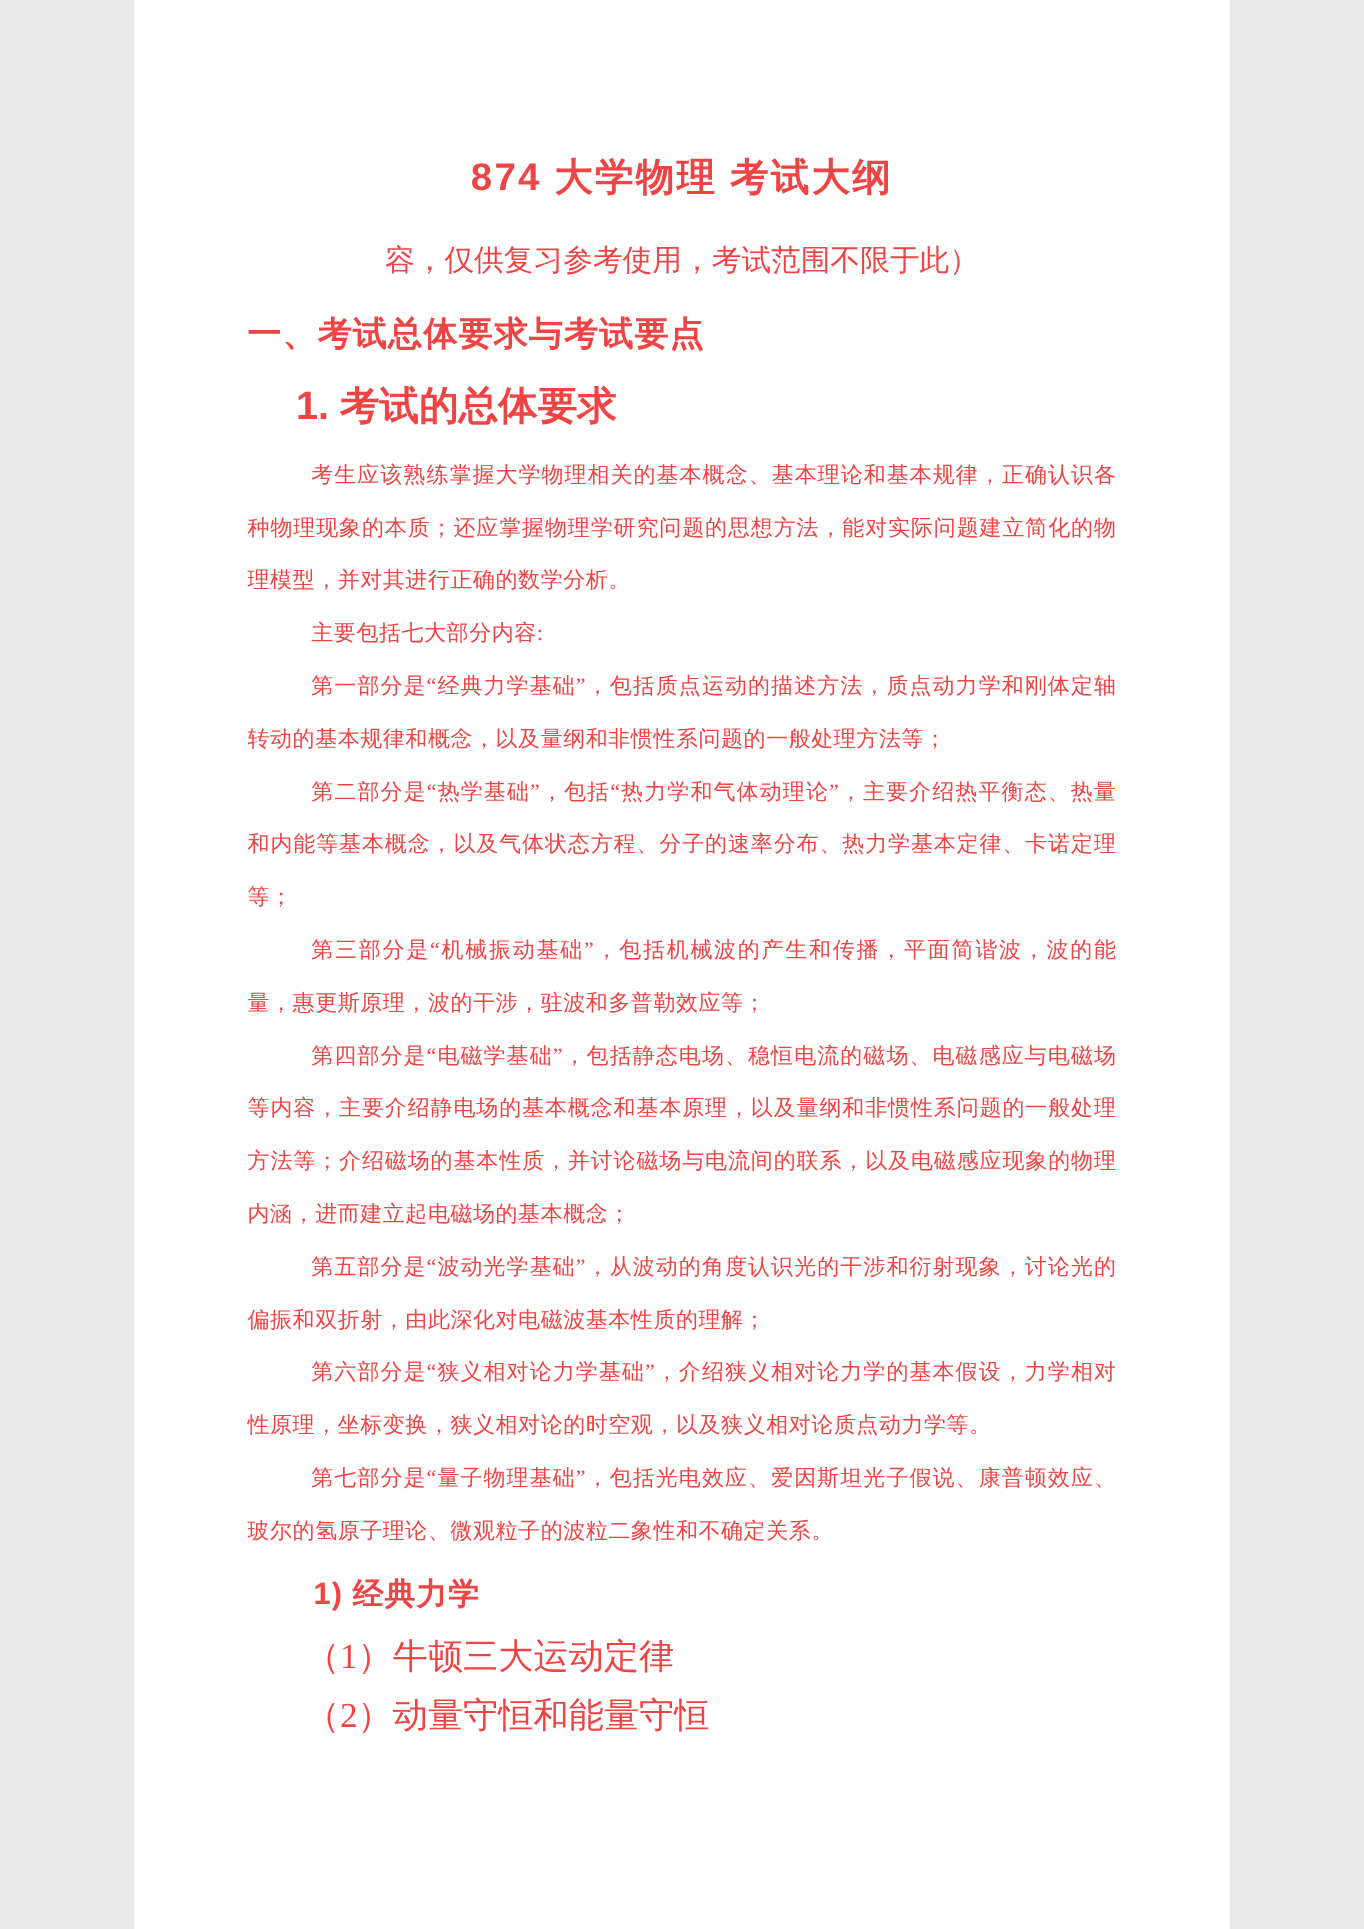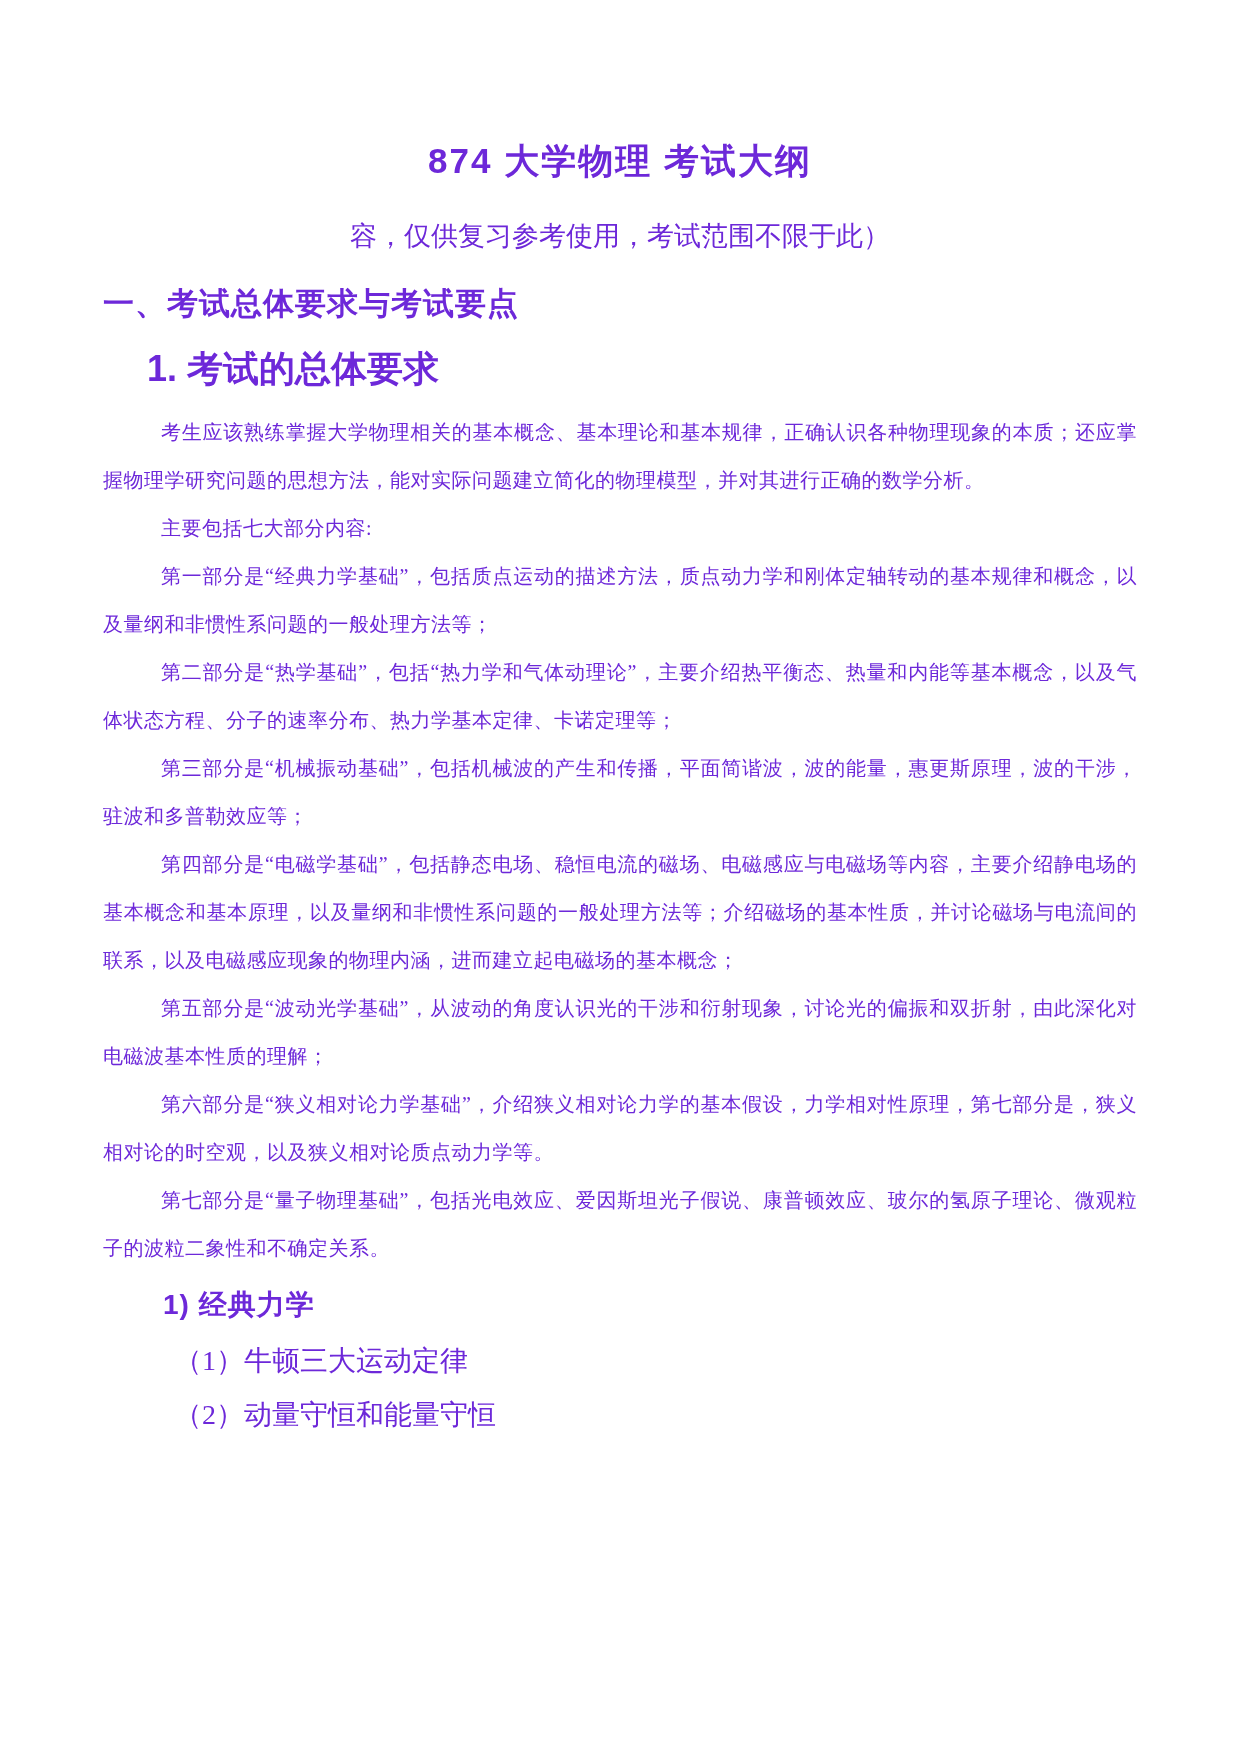--- a/index.html
+++ b/index.html
@@ -1,23 +1,23 @@
 <!DOCTYPE html>
 <html><head>
 <meta charset="utf-8">
 <style>
   * { margin: 0; padding: 0; box-sizing: border-box; }
   html, body { background: #e8e8e8; }
   .page {
     position: relative;
-    width: 1240px;
+    width: 996px;
     height: 1754px;
     margin: 0 auto;
     background: #ffffff;
-    color: #6d28d9;
+    color: #ef4444;
     font-family: "Liberation Serif", "DejaVu Serif", serif;
     padding: 138px 103px 0 103px;
     overflow: hidden;
   }
   .doc-title {
     font-family: "Liberation Sans", "DejaVu Sans", sans-serif;
     font-weight: 900;
     font-size: 35px;
     text-align: center;
     letter-spacing: 2px;
@@ -50,23 +50,23 @@
     letter-spacing: 0.5px;
   }
   .topic-heading {
     font-family: "Liberation Sans", "DejaVu Sans", sans-serif;
     font-weight: 800;
     font-size: 28px;
     margin: 14px 0 12px 60px;
     letter-spacing: 1px;
   }
   .list-item {
-    font-size: 28px;
+    font-size: 32px;
     line-height: 50px;
-    margin-left: 71px;
+    margin-left: 52px;
     margin-top: 4px;
   }
 </style>
 </head>
 <body>
 
 <div class="page">
 
   <h1 class="doc-title">874 大学物理 考试大纲</h1>
 
@@ -78,21 +78,21 @@
 
   <h3 class="sub-heading">1. 考试的总体要求</h3>
 
   <p class="body-par">考生应该熟练掌握大学物理相关的基本概念、基本理论和基本规律，正确认识各种物理现象的本质；还应掌握物理学研究问题的思想方法，能对实际问题建立简化的物理模型，并对其进行正确的数学分析。</p>
   <p class="body-par">主要包括七大部分内容:</p>
   <p class="body-par">第一部分是“经典力学基础”，包括质点运动的描述方法，质点动力学和刚体定轴转动的基本规律和概念，以及量纲和非惯性系问题的一般处理方法等；</p>
   <p class="body-par">第二部分是“热学基础”，包括“热力学和气体动理论”，主要介绍热平衡态、热量和内能等基本概念，以及气体状态方程、分子的速率分布、热力学基本定律、卡诺定理等；</p>
   <p class="body-par">第三部分是“机械振动基础”，包括机械波的产生和传播，平面简谐波，波的能量，惠更斯原理，波的干涉，驻波和多普勒效应等；</p>
   <p class="body-par">第四部分是“电磁学基础”，包括静态电场、稳恒电流的磁场、电磁感应与电磁场等内容，主要介绍静电场的基本概念和基本原理，以及量纲和非惯性系问题的一般处理方法等；介绍磁场的基本性质，并讨论磁场与电流间的联系，以及电磁感应现象的物理内涵，进而建立起电磁场的基本概念；</p>
   <p class="body-par">第五部分是“波动光学基础”，从波动的角度认识光的干涉和衍射现象，讨论光的偏振和双折射，由此深化对电磁波基本性质的理解；</p>
-  <p class="body-par">第六部分是“狭义相对论力学基础”，介绍狭义相对论力学的基本假设，力学相对性原理，第七部分是，狭义相对论的时空观，以及狭义相对论质点动力学等。</p>
+  <p class="body-par">第六部分是“狭义相对论力学基础”，介绍狭义相对论力学的基本假设，力学相对性原理，坐标变换，狭义相对论的时空观，以及狭义相对论质点动力学等。</p>
   <p class="body-par">第七部分是“量子物理基础”，包括光电效应、爱因斯坦光子假说、康普顿效应、玻尔的氢原子理论、微观粒子的波粒二象性和不确定关系。</p>
 
 
   <h4 class="topic-heading">1) 经典力学</h4>
 
   <div class="list-item">（1）牛顿三大运动定律</div>
   <div class="list-item">（2）动量守恒和能量守恒</div>
 
 </div>
 

